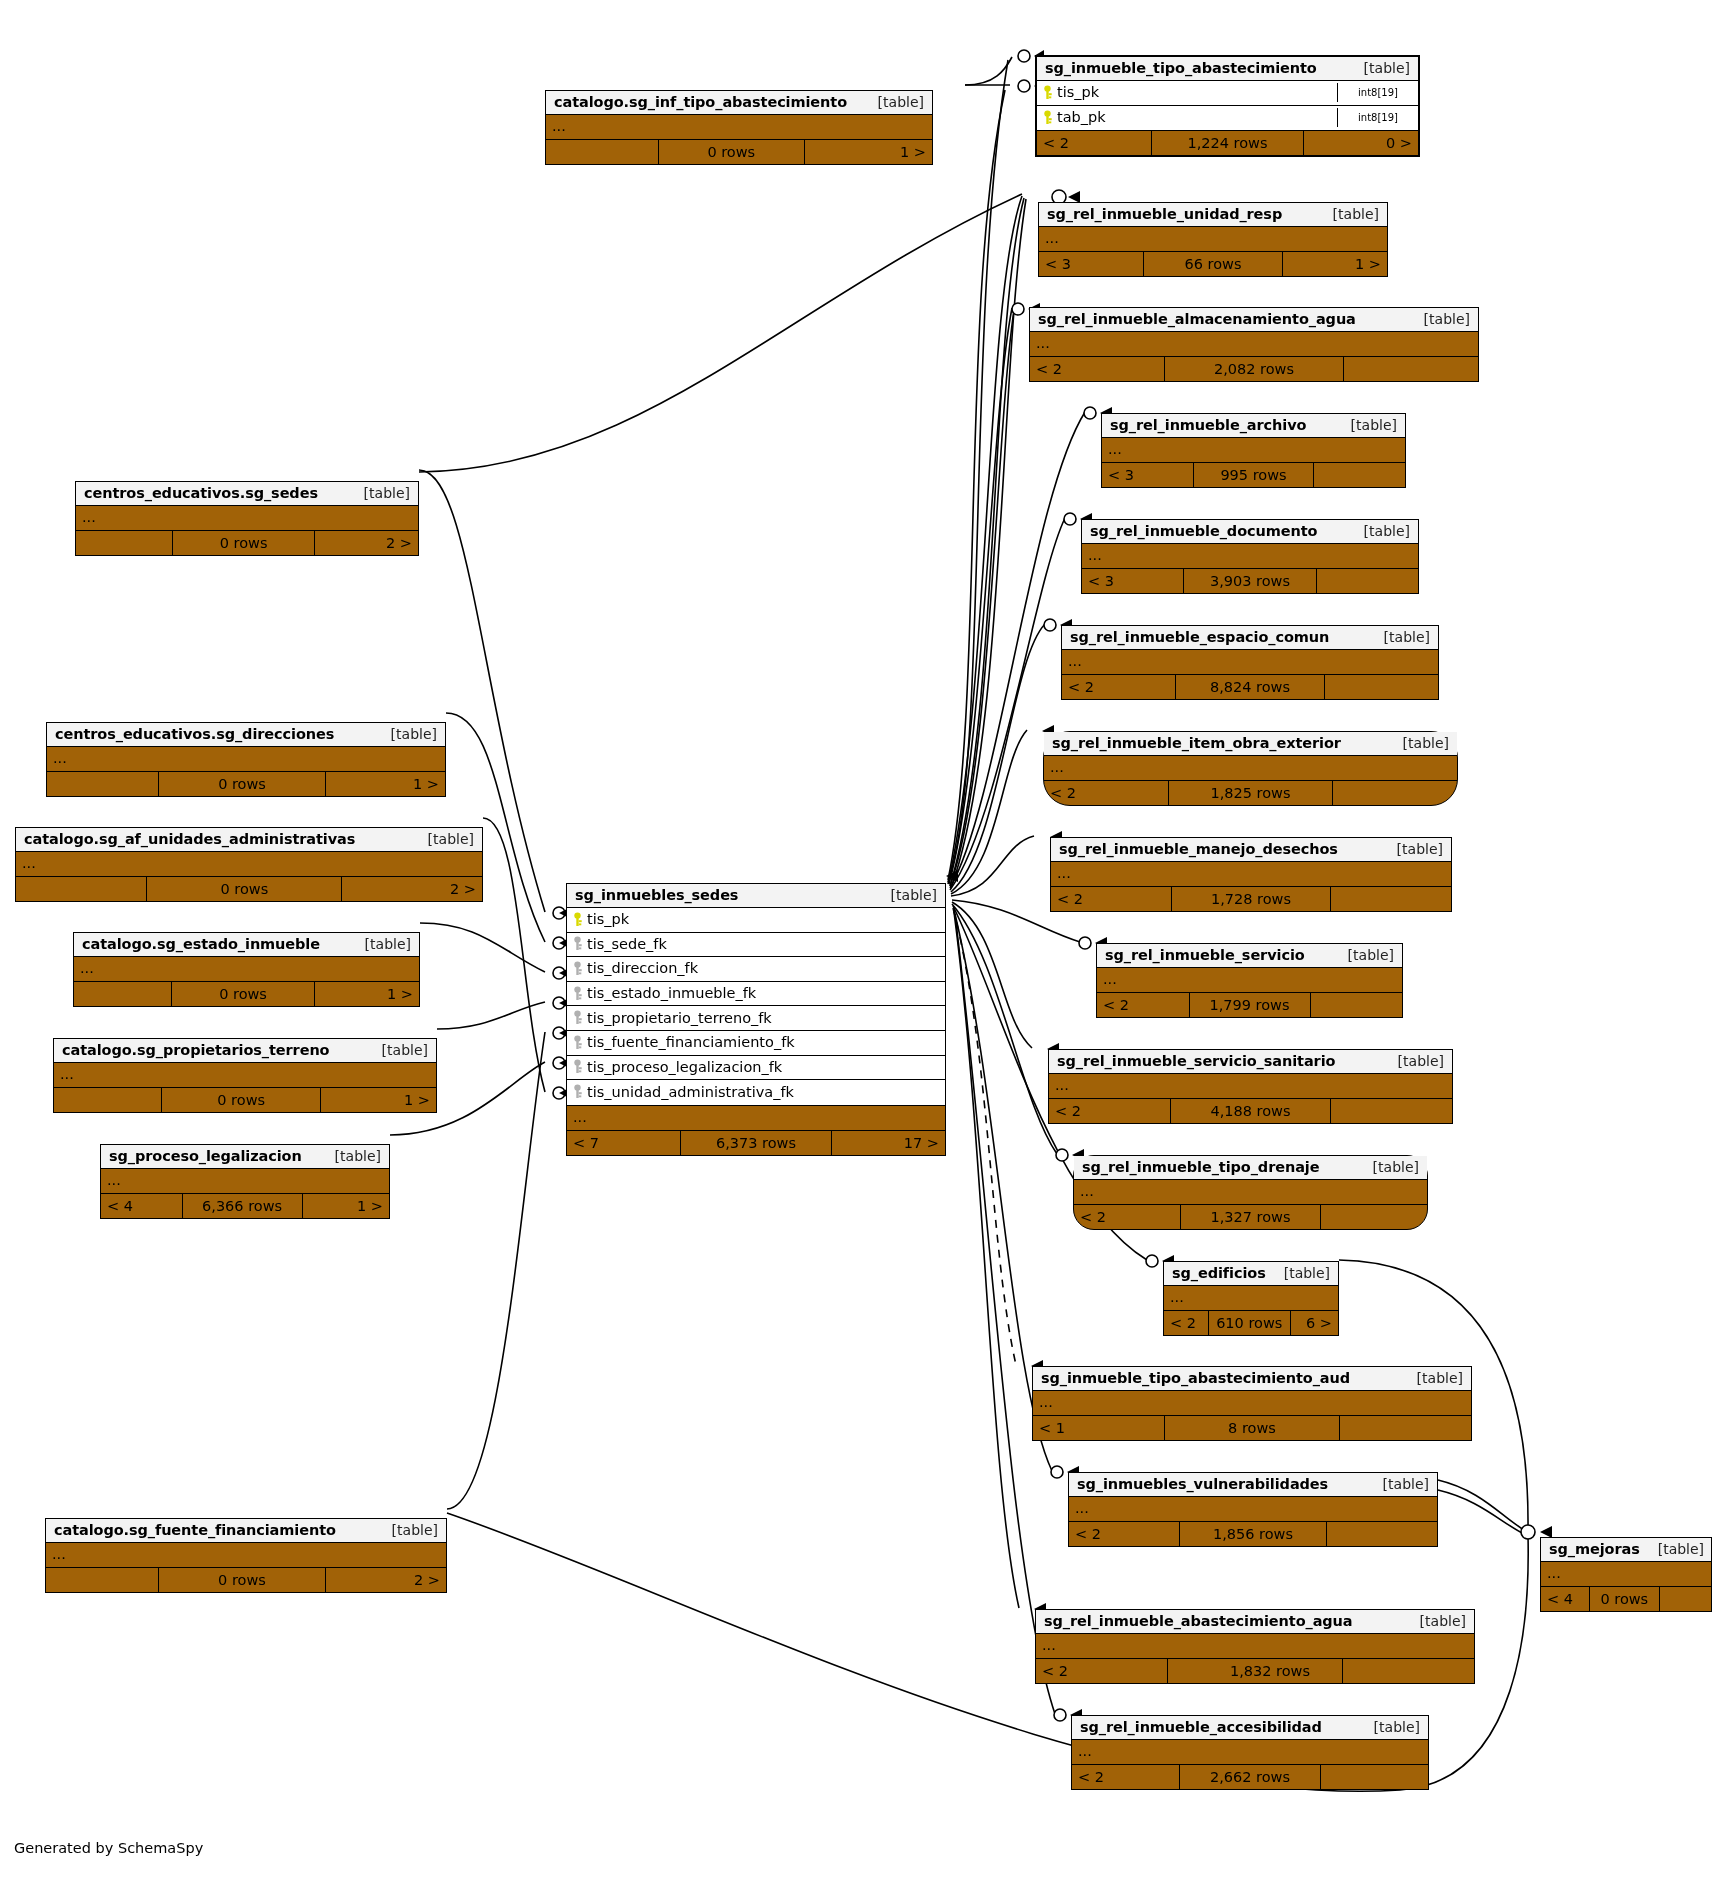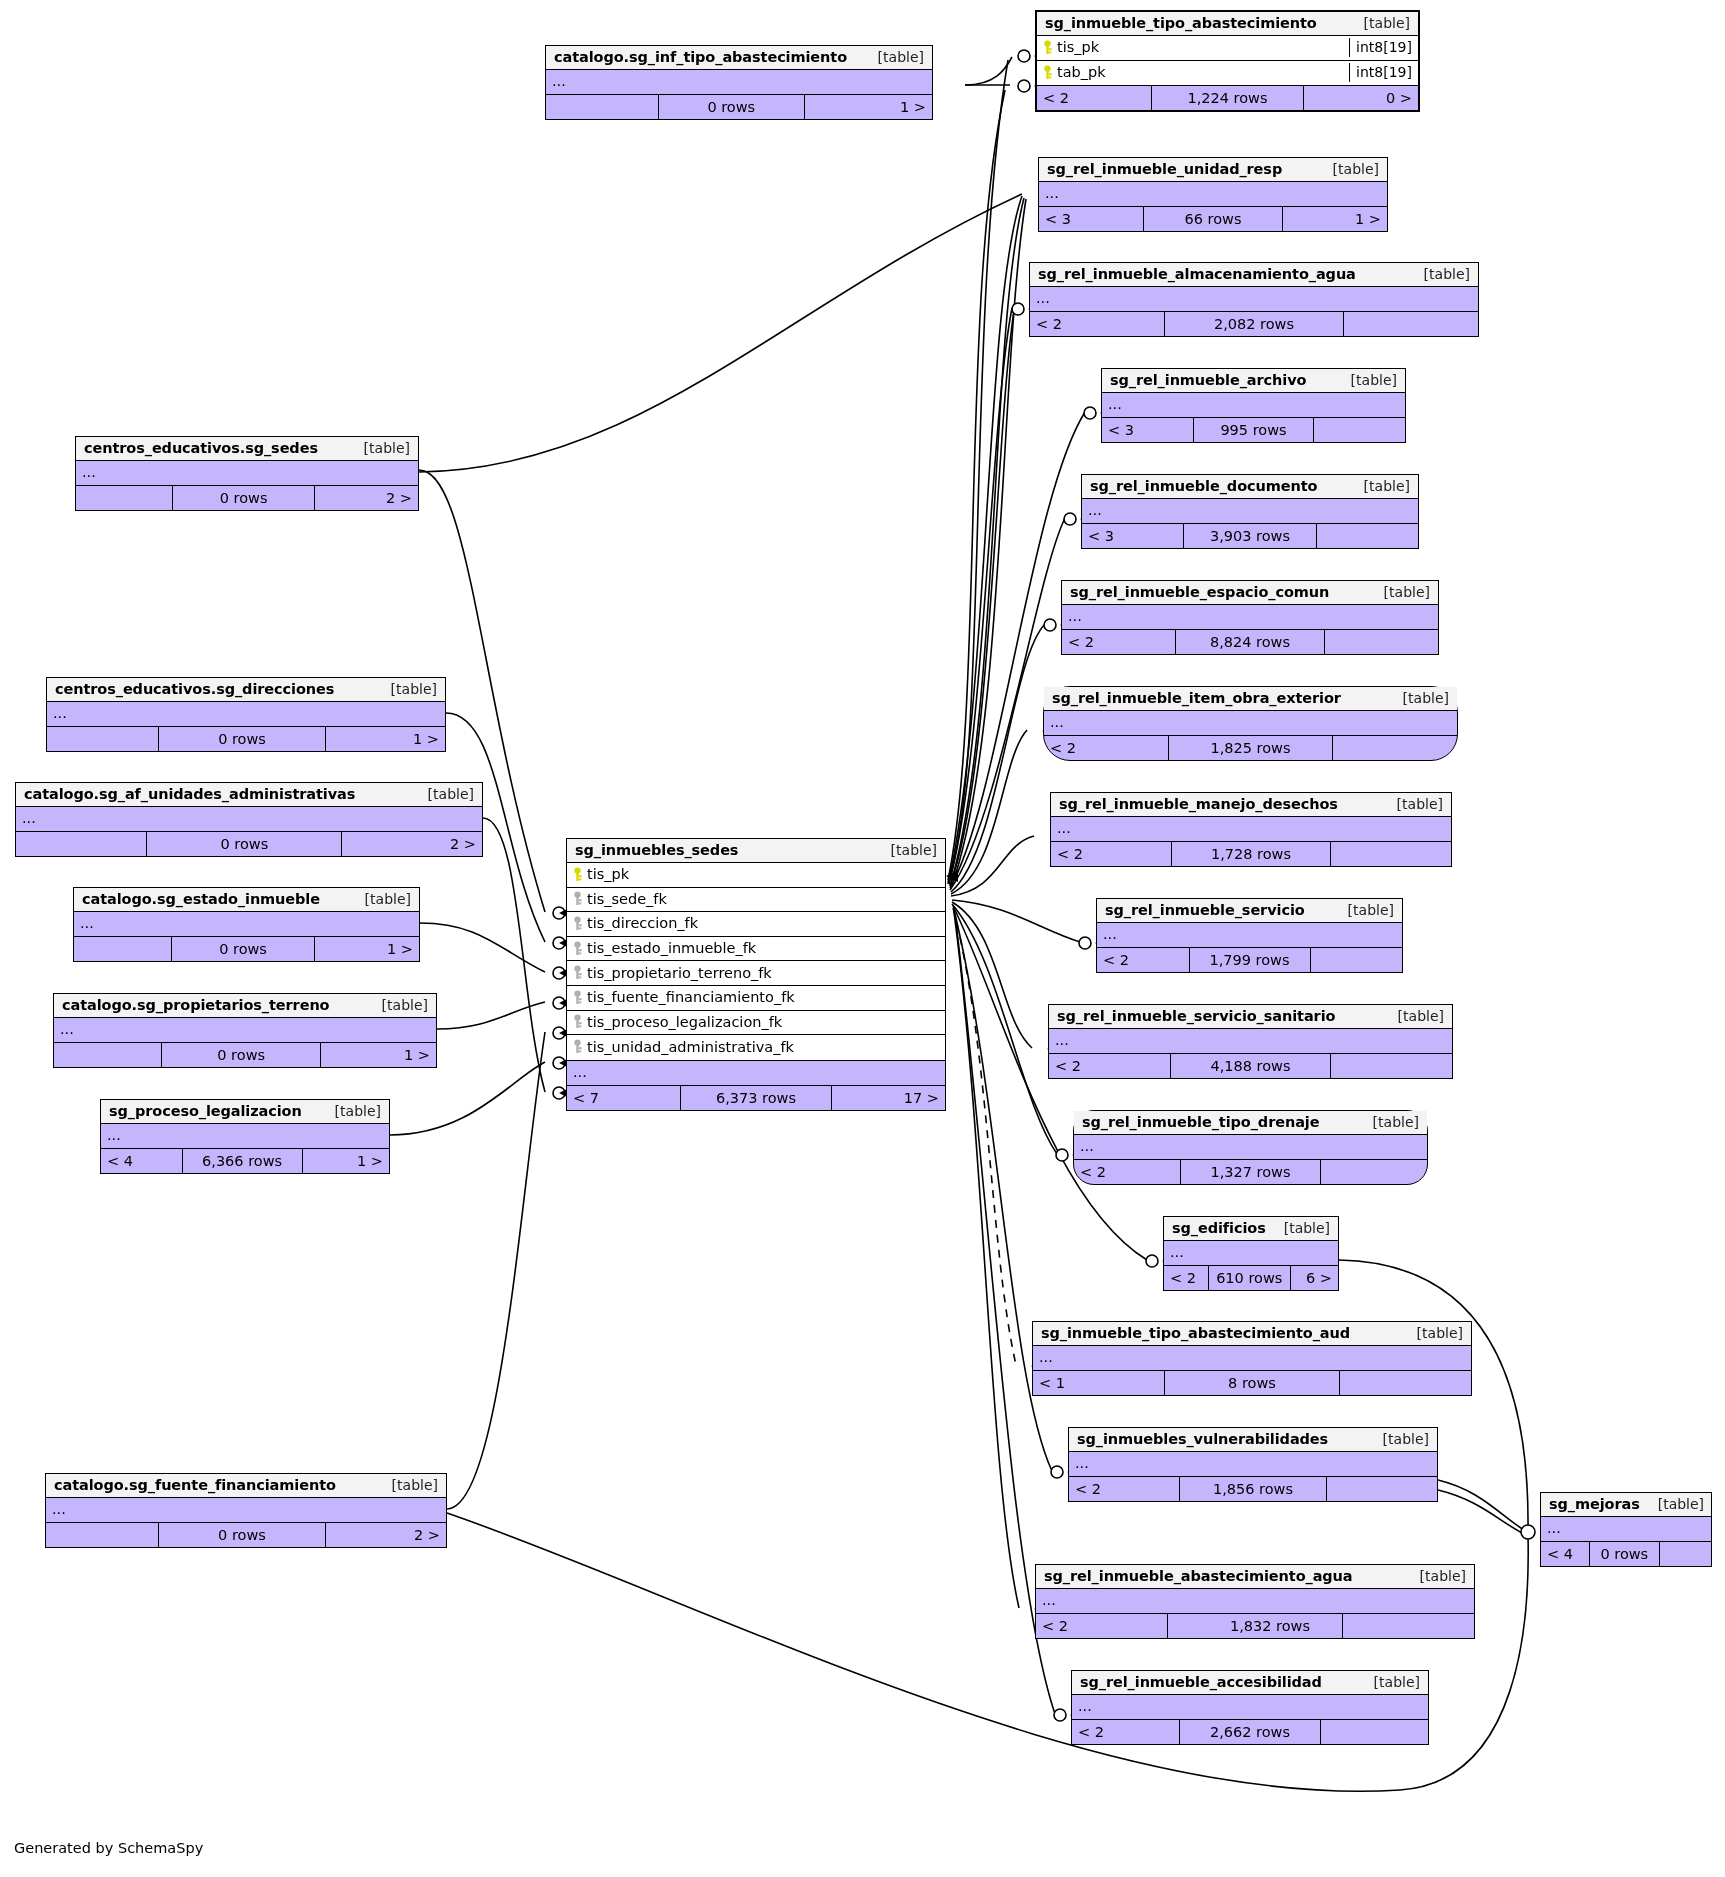--- a/index.html
+++ b/index.html
@@ -1,34 +1,34 @@
 <!DOCTYPE html>
 <html><head>
 <meta charset="utf-8">
 <style>
   html,body{margin:0;padding:0;background:#ffffff;}
   body{font-family:"DejaVu Sans","Liberation Sans",sans-serif;}
   #canvas{position:relative;width:1725px;height:1877px;overflow:hidden;background:#fff;}
   #edges{position:absolute;left:0;top:0;width:1725px;height:1877px;pointer-events:none;}
 
-  .tbl{position:absolute;box-sizing:border-box;background:#c4b5fd;border:1px solid #000;
-       border-collapse:collapse;}
+  .tbl{position:absolute;box-sizing:border-box;background:#a16207;border:1px solid #000;
+       border-collapse:collapse;margin-top:45px;}
   .tbl.thick{border:2px solid #000;}
   .tbl .hdr{display:flex;align-items:center;justify-content:space-between;
             background:#f3f3f3;border-bottom:1px solid #000;padding:3px 8px 4px 8px;
             box-sizing:border-box;}
   .tbl .tname{font-weight:bold;font-size:14.5px;color:#000;white-space:nowrap;letter-spacing:-0.1px;}
   .tbl .ttag{font-size:14px;color:#222;margin-left:18px;white-space:nowrap;}
   .tbl .cols{border-bottom:1px solid #000;}
   .tbl .col{display:flex;align-items:center;border-bottom:1px solid #000;
             padding:2px 0 3px 0;box-sizing:border-box;height:24.6px;background:#fff;}
   .tbl .col:last-child{border-bottom:none;}
   .tbl .col .keyicon{width:20px;text-align:center;flex:0 0 20px;font-size:13px;line-height:1;}
   .tbl .col .cname{font-size:14.5px;color:#000;white-space:nowrap;flex:1 1 auto;}
-  .tbl .col .ctype{font-size:14px;color:#000;padding:0 6px;border-left:1px solid #000;
+  .tbl .col .ctype{font-size:10px;color:#000;padding:0 20px;border-left:1px solid #000;
                    align-self:stretch;display:flex;align-items:center;white-space:nowrap;}
   .tbl .ellipsis{font-size:14.5px;color:#000;padding:1px 6px 4px 6px;border-bottom:1px solid #000;
                  box-sizing:border-box;height:25px;line-height:20px;}
   .tbl .foot{display:flex;height:24px;box-sizing:border-box;}
   .tbl .foot div{font-size:14.5px;color:#000;display:flex;align-items:center;
                  box-sizing:border-box;padding:0 6px;}
   .tbl .foot .f1{justify-content:flex-start;}
   .tbl .foot .f2{justify-content:center;border-left:1px solid #000;border-right:1px solid #000;}
   .tbl .foot .f3{justify-content:flex-end;}
   .keyicon svg{display:block;margin:0 auto;}

